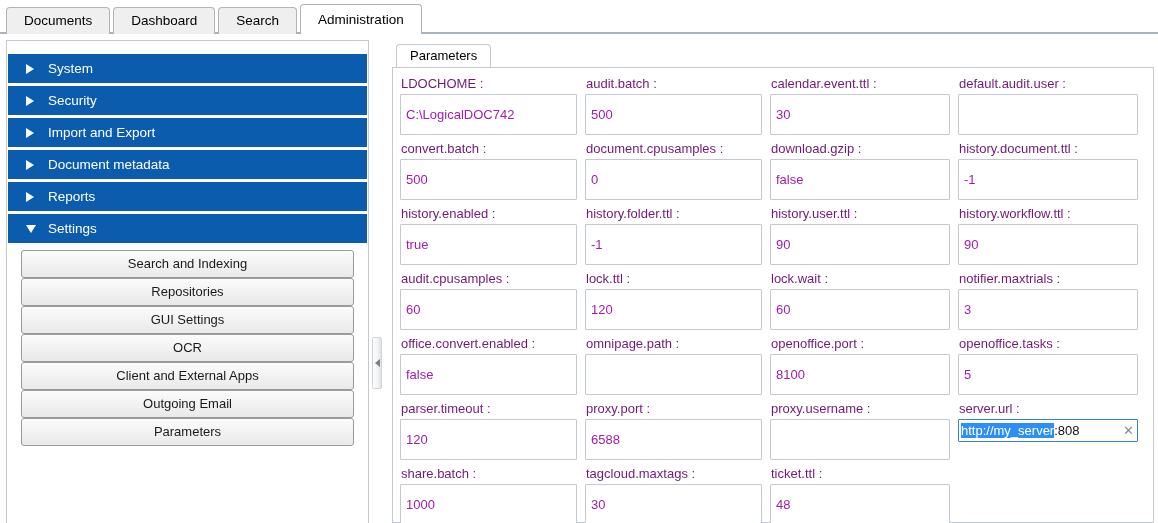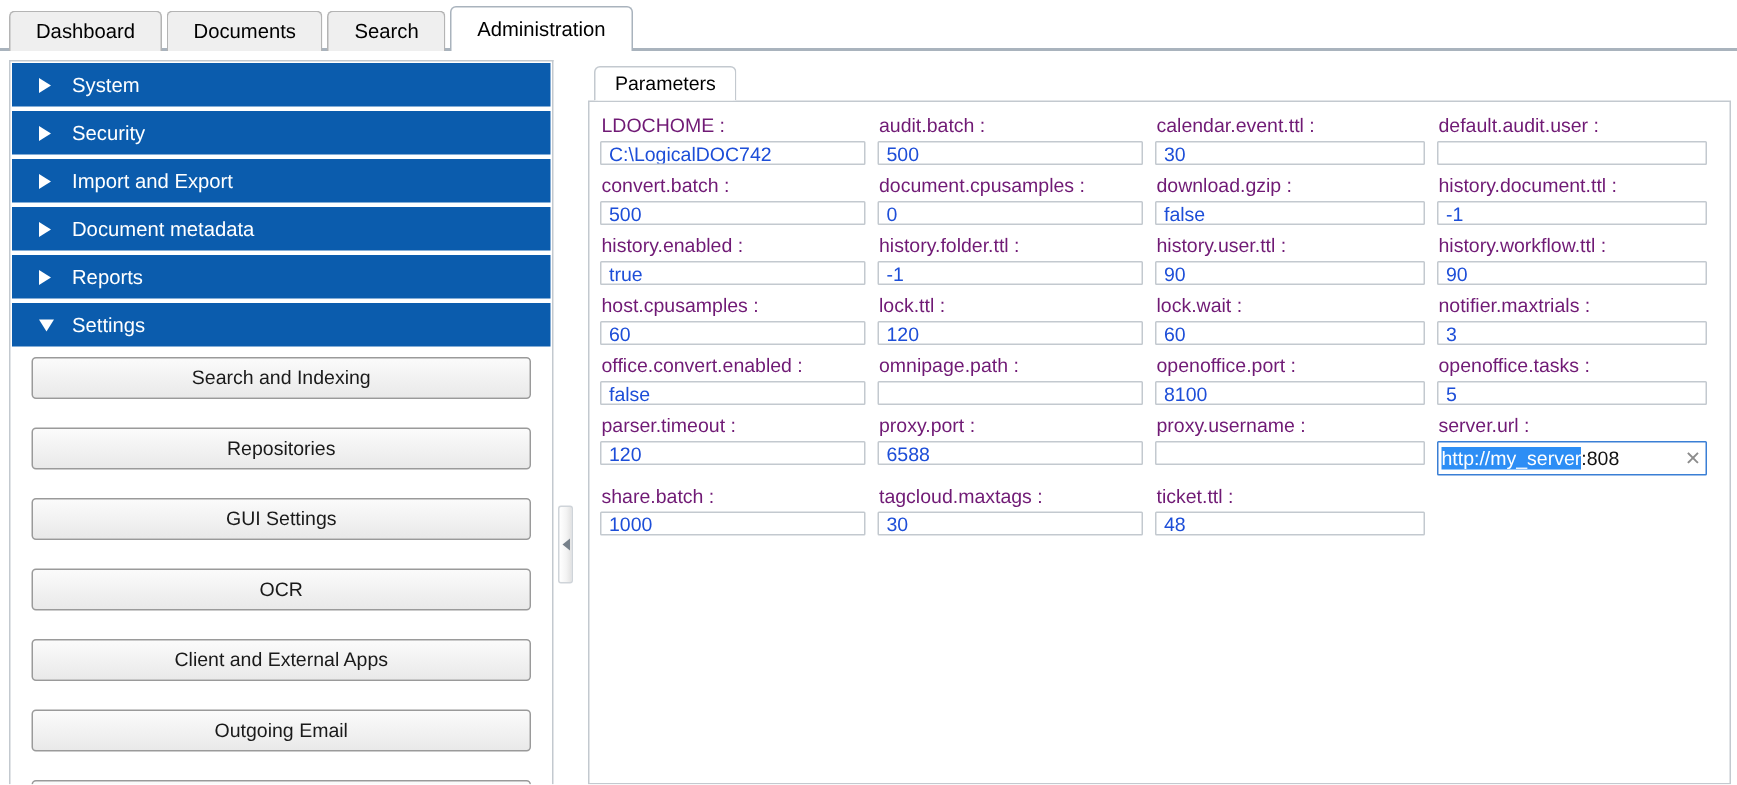--- a/index.html
+++ b/index.html
@@ -73,21 +73,21 @@
     position: relative;
     height: 29px;
     margin: 0 1px 3px 1px;
     background: #0b5cad;
     color: #ffffff;
     font-size: 13.5px;
     line-height: 29px;
     cursor: default;
     white-space: nowrap;
   }
-  .acc-header:first-child { margin-top: 1px; }
+  .acc-header:first-child { margin-top: 13px; }
   .acc-arrow {
     position: absolute;
     left: 18px; top: 50%;
     transform: translateY(-50%);
     width: 0; height: 0;
     border-style: solid;
     border-width: 5px 0 5px 8px;
     border-color: transparent transparent transparent #ffffff;
   }
   .acc-arrow.open {
@@ -96,21 +96,21 @@
   }
   .acc-label {
     position: absolute;
     left: 40px; top: 0;
     line-height: 29px;
   }
   .acc-body { padding: 4px 0 0 0; }
   .sub-btn {
     display: block;
     width: 333px;
-    margin: 0 auto 19px auto;
+    margin: 0 auto 0 auto;
     height: 28px;
     line-height: 26px;
     text-align: center;
     font-size: 13px;
     color: #1a1a1a;
     background: linear-gradient(to bottom, #fbfbfb 0%, #f2f2f2 50%, #e9e9e9 100%);
     border: 1px solid #9a9a9a;
     border-radius: 3px;
     box-sizing: border-box;
     cursor: default;
@@ -195,25 +195,25 @@
     font-size: 13px;
     color: #701a75;
     line-height: 17px;
     margin: 0 0 2px 1px;
     white-space: nowrap;
     overflow: hidden;
   }
   .p-input {
     display: block;
     width: 100%;
-    height: 16px;
+    height: 41px;
     line-height: 21px;
     font-size: 13px;
     font-family: "Liberation Sans", sans-serif;
-    color: #1d4ed8;
+    color: #a21caf;
     background: #ffffff;
     border: 1px solid #c3c9cf;
     border-radius: 1px;
     padding: 0 5px;
     box-sizing: border-box;
     outline: none;
   }
   
   .p-input-focus {
     position: relative;
@@ -247,22 +247,22 @@
     cursor: default;
   }
 </style>
 </head>
 <body>
 
 <div id="app">
 
   <div class="topbar">
     <div class="topbar-inner" id="top-tabs">
+        <div class="top-tab">Documents</div>
         <div class="top-tab">Dashboard</div>
-        <div class="top-tab">Documents</div>
         <div class="top-tab">Search</div>
         <div class="top-tab active">Administration</div>
       </div>
   </div>
 
   <div class="sidebar">
     <div id="sidebar-sections">
         <div class="acc-header">
           <span class="acc-arrow"></span>
           <span class="acc-label">System</span>
@@ -353,21 +353,21 @@
           </div>
           <div class="cell">
             <span class="p-label">history.user.ttl :</span>
             <input class="p-input" type="text" value="90" style="">
           </div>
           <div class="cell">
             <span class="p-label">history.workflow.ttl :</span>
             <input class="p-input" type="text" value="90" style="">
           </div>
           <div class="cell">
-            <span class="p-label">host.cpusamples :</span>
+            <span class="p-label">audit.cpusamples :</span>
             <input class="p-input" type="text" value="60" style="">
           </div>
           <div class="cell">
             <span class="p-label">lock.ttl :</span>
             <input class="p-input" type="text" value="120" style="">
           </div>
           <div class="cell">
             <span class="p-label">lock.wait :</span>
             <input class="p-input" type="text" value="60" style="">
           </div>

